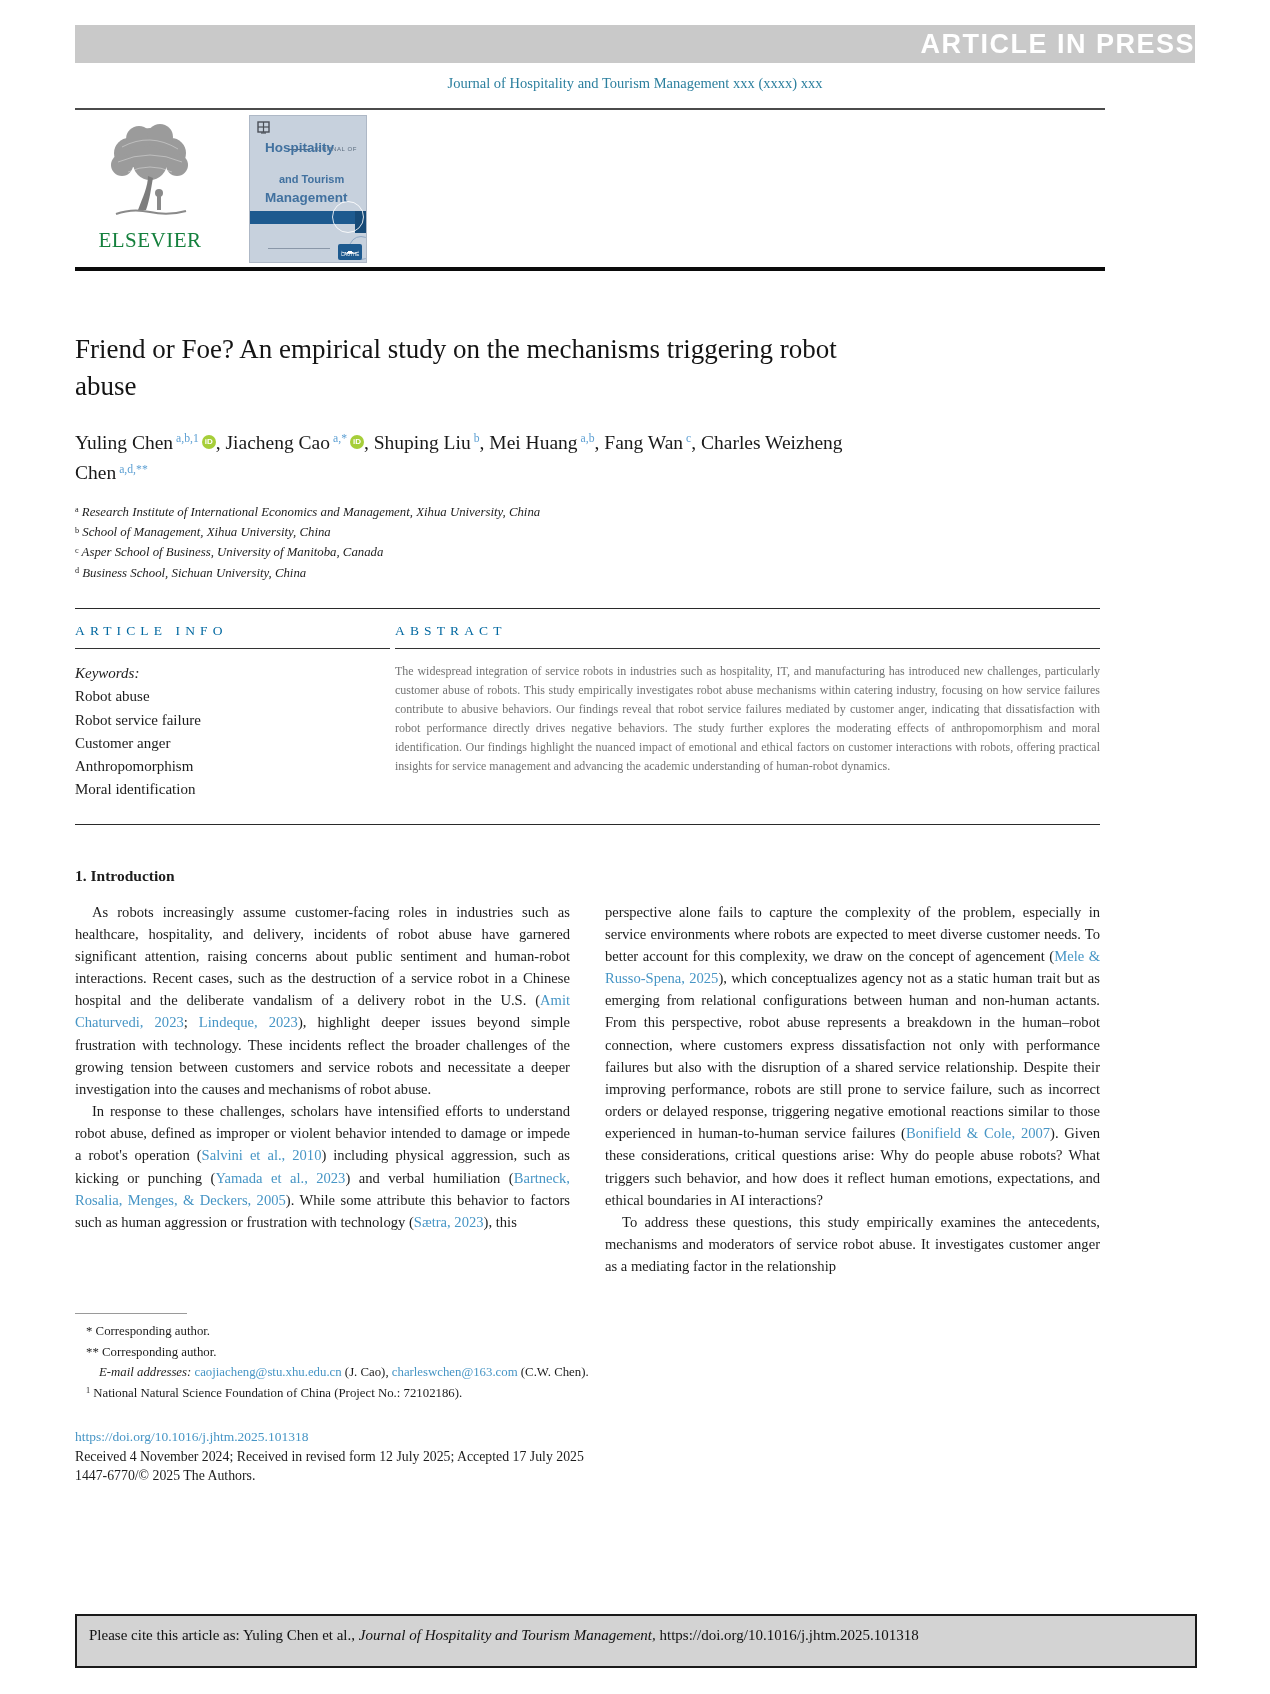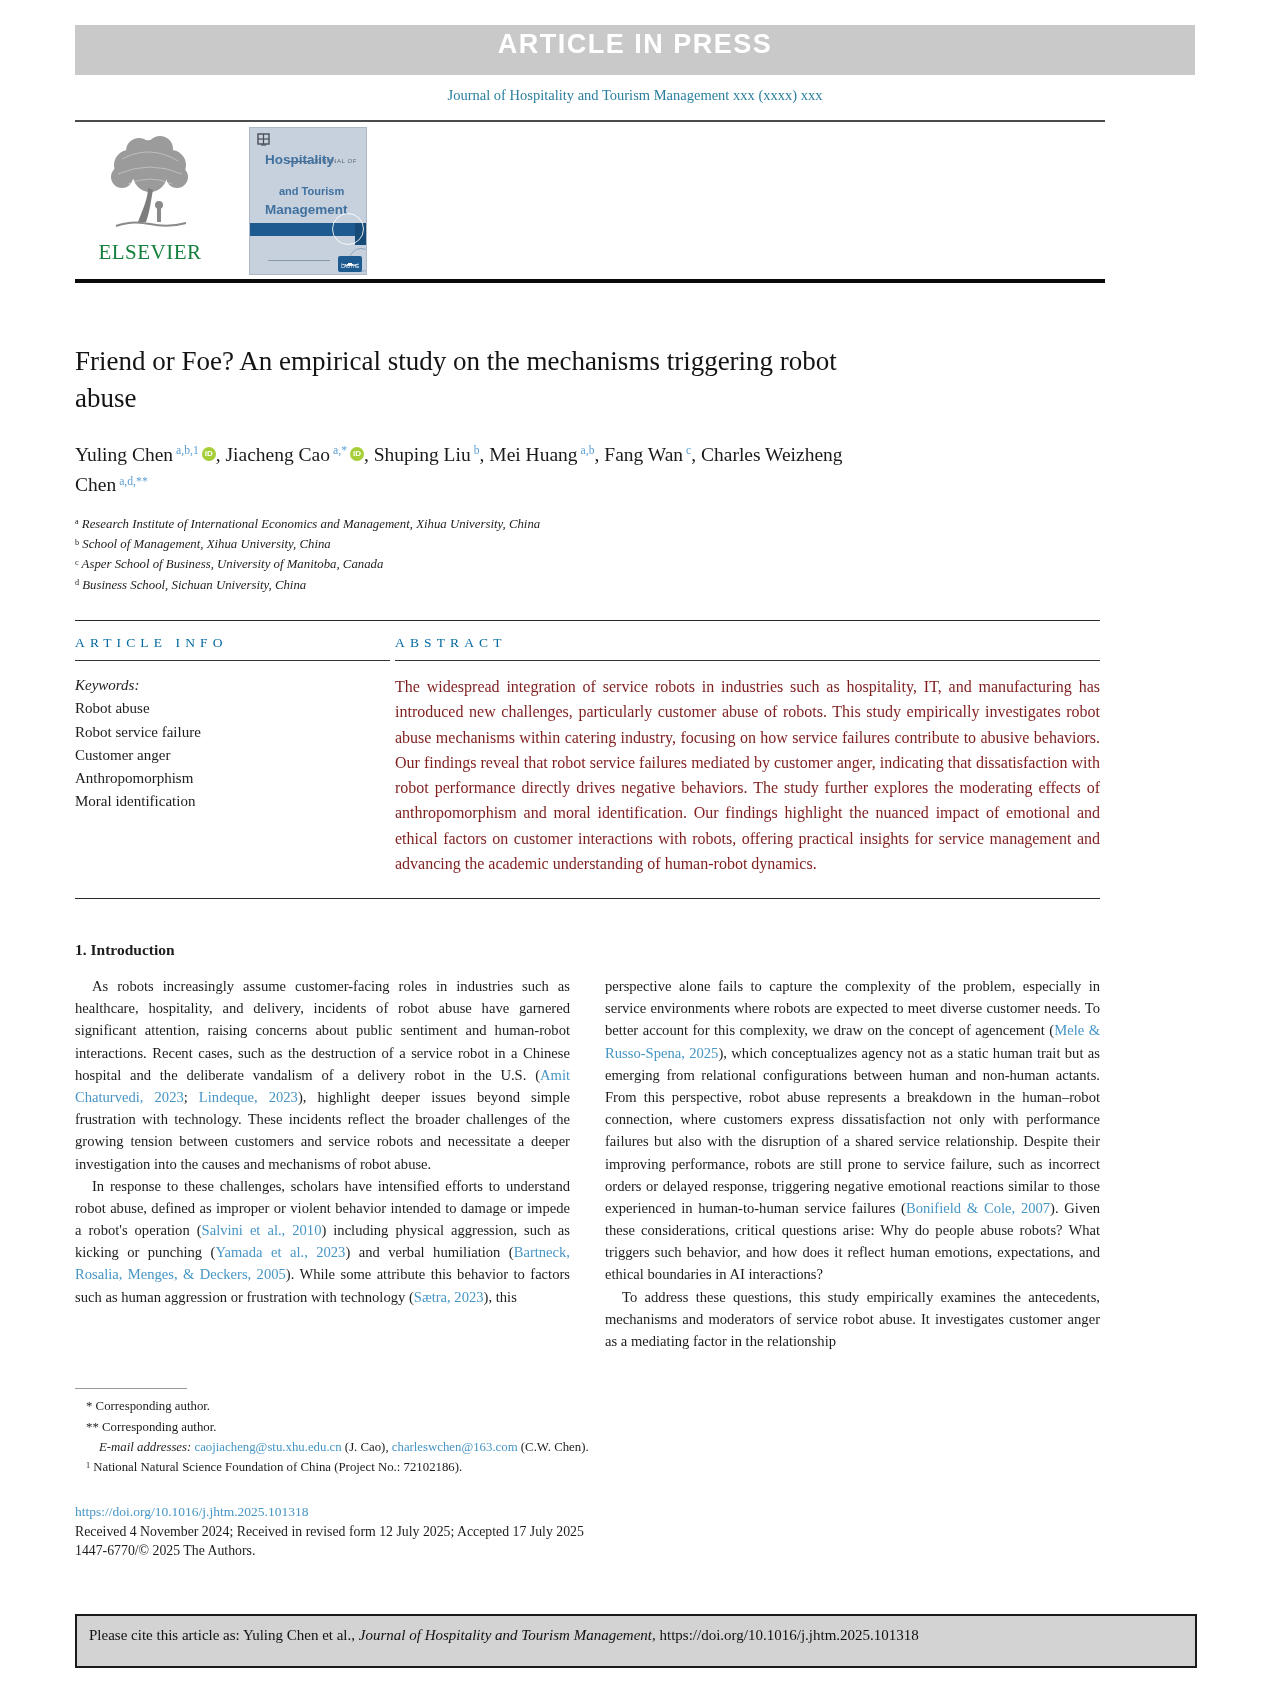--- a/index.html
+++ b/index.html
@@ -12,28 +12,28 @@
     background: #ffffff;
     font-family: "Liberation Serif", "DejaVu Serif", serif;
     color: #1c1c1c;
     overflow: hidden;
   }
   .content { margin: 0 75px; }
 
   
   .banner {
     margin-top: 25px;
-    height: 50px;
+    height: 38px;
     background: #c9c9c9;
     color: #ffffff;
     font-family: "Liberation Sans", sans-serif;
     font-weight: bold;
     font-size: 27px;
     letter-spacing: 1.5px;
-    text-align: center;
+    text-align: right;
     line-height: 38px;
   }
   .journal-ref {
     margin-top: 12px;
     text-align: center;
     font-size: 14.5px;
     color: #2b7f9e;
   }
 
   
@@ -151,24 +151,24 @@
   }
   .col-heading {
     font-size: 13.5px;
     letter-spacing: 0.38em;
     color: #0369a1;
   }
   .col-heading-rule { border-top: 1.2px solid #333; margin-top: 9px; margin-bottom: 13px; }
   .keywords { font-size: 15px; line-height: 1.55; }
   .keywords-label { font-style: italic; }
   .abstract-text {
-    font-size: 16px;
+    font-size: 12px;
     line-height: 1.58;
     text-align: justify;
-    color: #7f1d1d;
+    color: #737373;
   }
 
   
   .intro-heading {
     margin-top: 42px;
     font-size: 15.5px;
     font-weight: bold;
   }
   .body-cols {
     margin-top: 16px;

